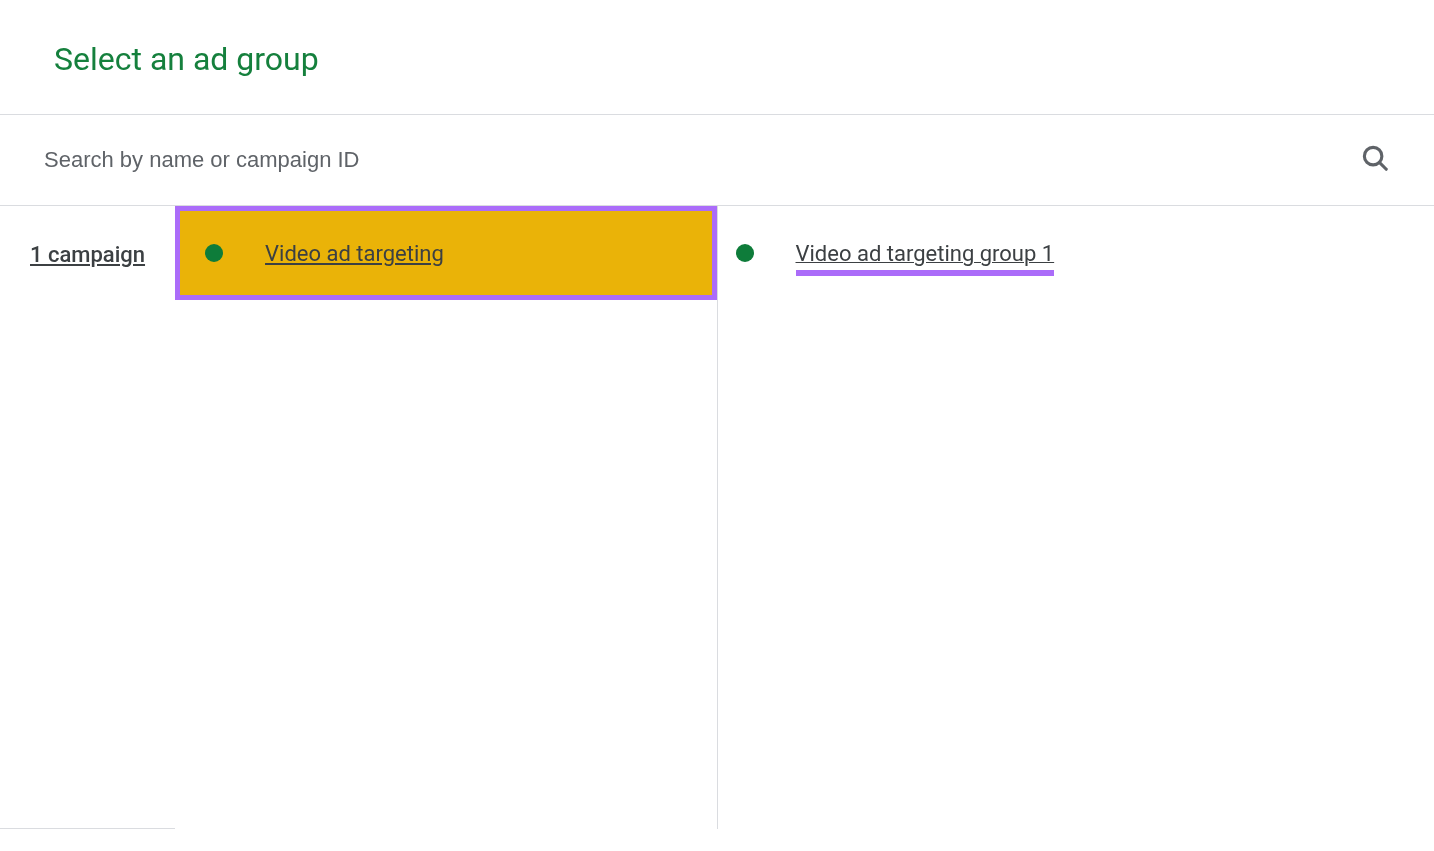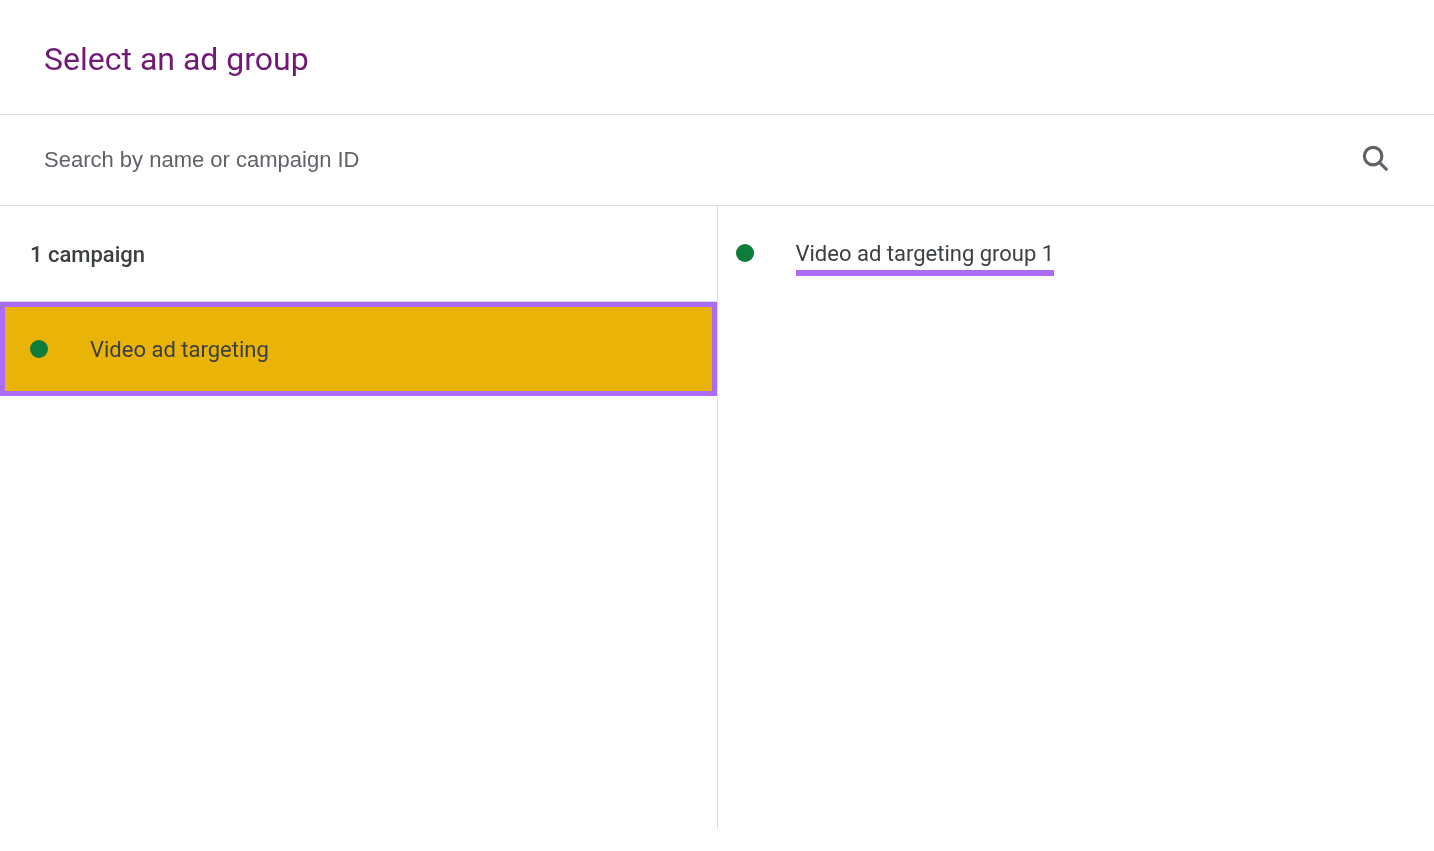--- a/index.html
+++ b/index.html
@@ -13,22 +13,23 @@
       color: #3c4043;
       width: 1434px;
       height: 851px;
     }
     .header {
       padding: 40px 44px 36px 44px;
     }
     .page-title {
       font-size: 32px;
       font-weight: 400;
-      color: #701a75;
+      color: #15803d;
       letter-spacing: 0;
+      margin-left: 10px;
     }
     .search-bar {
       border-top: 1px solid #dadce0;
       border-bottom: 1px solid #dadce0;
       display: flex;
       align-items: center;
       padding: 4px 44px;
       height: 92px;
     }
     .search-input {
@@ -46,21 +47,21 @@
       color: #5f6368;
       flex-shrink: 0;
     }
     .columns {
       display: flex;
       height: calc(100% - 228px);
     }
     .column {
       flex: 1;
       display: flex;
-      flex-direction: column;
+      text-decoration: underline;
     }
     .column-left {
       border-right: 1px solid #dadce0;
     }
     .column-header {
       padding: 36px 30px 34px 30px;
       font-size: 22px;
       font-weight: 500;
       color: #3c4043;
       border-bottom: 1px solid #dadce0;

